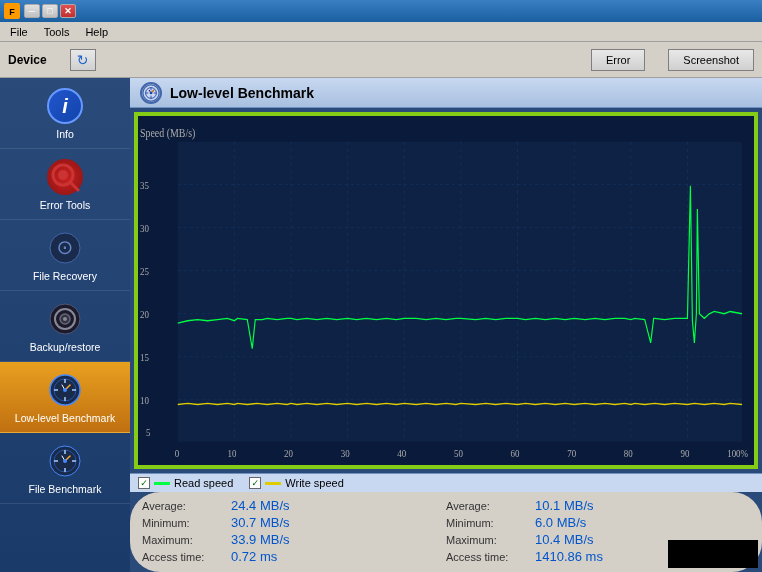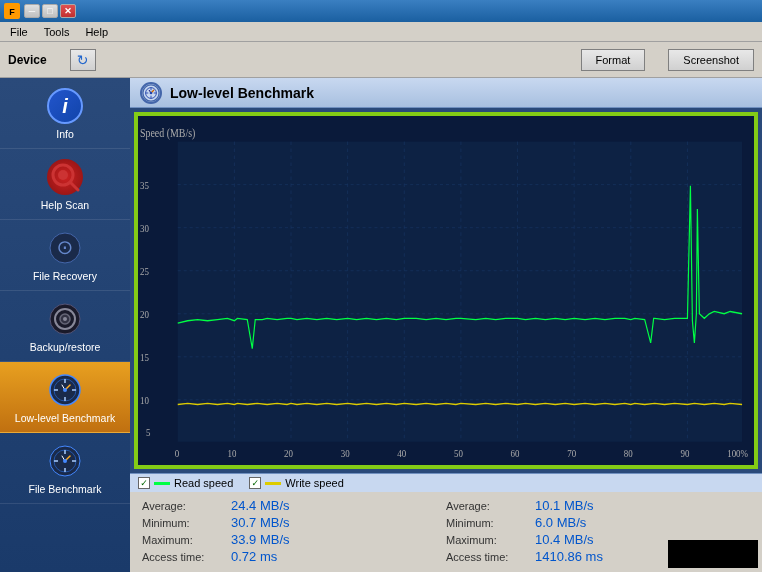--- a/index.html
+++ b/index.html
@@ -205,21 +205,21 @@
 <div class="menu-bar">
   <div class="menu-item">File</div>
   <div class="menu-item">Tools</div>
   <div class="menu-item">Help</div>
 </div>
 
 <div class="device-bar">
   <span class="device-label">Device</span>
   <div class="refresh-btn">↻</div>
   <div style="flex:1"></div>
-  <button class="action-btn">Format</button>
+  <button class="action-btn">Error</button>
   <button class="action-btn">Screenshot</button>
 </div>
 
 <div class="main-content">
 
   <div class="sidebar">
 
     <div class="sidebar-item">
       <div class="sidebar-icon">
         <div class="icon-info">i</div>
@@ -230,21 +230,21 @@
     <div class="sidebar-item">
       <div class="sidebar-icon">
         <div class="icon-scan">
           <svg width="30" height="30" viewBox="0 0 30 30">
             <circle cx="13" cy="13" r="10" fill="none" stroke="#cc3333" stroke-width="3"></circle>
             <circle cx="13" cy="13" r="5" fill="#cc3333"></circle>
             <line x1="20" y1="20" x2="28" y2="28" stroke="#cc3333" stroke-width="3" stroke-linecap="round"></line>
           </svg>
         </div>
       </div>
-      <span class="sidebar-label">Help Scan</span>
+      <span class="sidebar-label">Error Tools</span>
     </div>
 
 
     <div class="sidebar-item">
       <div class="sidebar-icon">
         <svg width="34" height="34" viewBox="0 0 34 34">
           <circle cx="17" cy="17" r="15" fill="#1a2a4a" stroke="#4466aa" stroke-width="1"></circle>
           <text x="17" y="23" text-anchor="middle" fill="#6688cc" font-size="20">⊙</text>
         </svg>
       </div>
@@ -397,21 +397,21 @@
         <div class="legend-color" style="background:#00ff44;"></div>
         <span>Read speed</span>
       </div>
       <div class="legend-item">
         <div class="legend-checkbox">✓</div>
         <div class="legend-color" style="background:#ddcc00;"></div>
         <span>Write speed</span>
       </div>
     </div>
 
-    <div class="stats-area" style="position:relative;">
+    <div class="stats-area" style="position:relative;border-radius:30px;">
 
       <div class="stats-col">
         <div class="stat-row">
           <span class="stat-label">Average:</span>
           <span class="stat-value">24.4 MB/s</span>
         </div>
         <div class="stat-row">
           <span class="stat-label">Minimum:</span>
           <span class="stat-value">30.7 MB/s</span>
         </div>

